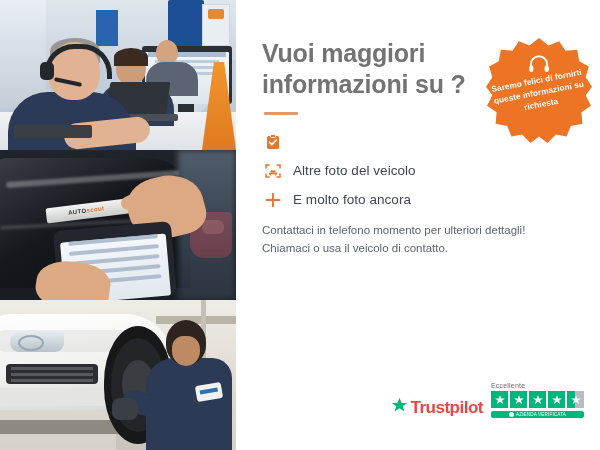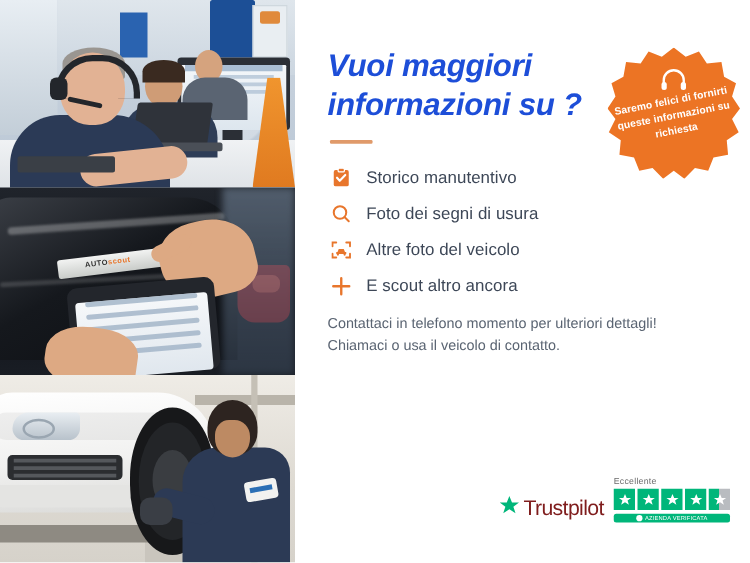--- a/index.html
+++ b/index.html
@@ -86,37 +86,37 @@
   .p3 .mechbody{position:absolute;left:146px;top:58px;width:86px;height:92px;background:#2c3a55;border-radius:28px 20px 0 0;}
   .p3 .badge{position:absolute;left:196px;top:84px;width:26px;height:16px;background:#f2f2f0;border-radius:3px;transform:rotate(-10deg);}
   .p3 .badge i{display:block;margin:5px 4px;height:4px;background:#2b6fb5;}
   .p3 .arm{position:absolute;left:122px;top:94px;width:50px;height:22px;background:#2c3a55;border-radius:12px;transform:rotate(14deg);}
   .p3 .glove{position:absolute;left:112px;top:98px;width:26px;height:22px;background:#3a3e45;border-radius:8px;}
   .p3 .cab{position:absolute;left:116px;bottom:0;width:108px;height:36px;background:#c9c5bd;border-top:2px solid #b3aea5;}
 
   
   .panel{position:relative;flex:1;padding:38px 24px 0 26px;box-sizing:border-box;background:#fff;}
   h1.headline{
-    margin:0;font-size:25px;line-height:1.22;font-weight:bold;color:#1d4ed8;letter-spacing:-.2px;max-width:225px;font-style:italic;
+    margin:0;font-size:25px;line-height:1.22;font-weight:bold;color:#737373;letter-spacing:-.2px;max-width:225px;
   }
   .rule{width:34px;height:3px;background:#e09a6a;margin:13px 0 12px 2px;border-radius:1px;}
 
   ul.features{list-style:none;margin:0;padding:0;}
   ul.features li{display:flex;align-items:center;height:29px;}
   .ic{width:22px;height:20px;flex:none;margin-right:9px;display:flex;align-items:center;justify-content:center;color:#e8762c;}
   .ic svg{display:block;}
   .ftxt{font-size:13.5px;color:#3d4757;letter-spacing:.05px;}
 
   .phone{margin-top:16px;font-size:15px;font-weight:bold;color:#1f3a63;letter-spacing:-.15px;}
   .sub{margin-top:8px;font-size:11.5px;line-height:1.55;color:#5a6472;}
 
   
   .tp{position:absolute;right:16px;bottom:32px;display:flex;align-items:flex-end;gap:8px;}
   .tplogo{display:flex;align-items:center;gap:3px;}
-  .tplogo .tpname{font-size:17px;font-weight:normal;color:#7f1d1d;letter-spacing:-.5px;}
+  .tplogo .tpname{font-size:17px;font-weight:bold;color:#ef4444;letter-spacing:-.5px;}
   .tprating{display:flex;flex-direction:column;align-items:center;}
   .tpexc{font-size:7px;color:#6b6b6b;letter-spacing:.2px;margin-bottom:2px;align-self:flex-start;}
   .stars{display:flex;gap:2px;}
   .star{width:17px;height:17px;background:#00b67a;display:flex;align-items:center;justify-content:center;}
   .star.half{background:linear-gradient(90deg,#00b67a 50%,#b9bcc0 50%);}
   .star svg{display:block;}
   .verif{margin-top:3px;width:100%;background:#00b67a;border-radius:2px;display:flex;align-items:center;justify-content:center;gap:2px;padding:1px 3px;box-sizing:border-box;}
   .verif .vtxt{font-size:4.6px;color:#fff;letter-spacing:.15px;white-space:nowrap;}
   .verif .vchk{width:5px;height:5px;border-radius:50%;background:#fff;flex:none;}
 
@@ -240,33 +240,23 @@
     <ul class="features">
 
       <li>
         <span class="ic">
           <svg width="14" height="16" viewBox="0 0 14 16">
             <rect x="1" y="2" width="12" height="13" rx="1.5" fill="#e8762c"></rect>
             <rect x="4.5" y="0.5" width="5" height="3" rx="1" fill="#e8762c" stroke="#fff" stroke-width="1"></rect>
             <path d="M3.6 8.2l2.2 2.4 4.4-4.6" stroke="#fff" stroke-width="1.7" fill="none" stroke-linecap="round" stroke-linejoin="round"></path>
           </svg>
         </span>
-        <span class="ftxt">Storico manutentivo</span>
       </li>
 
 
-      <li>
-        <span class="ic">
-          <svg width="16" height="16" viewBox="0 0 16 16">
-            <circle cx="7" cy="7" r="5" fill="none" stroke="#e8762c" stroke-width="1.6"></circle>
-            <path d="M10.8 10.8 L14 14" stroke="#e8762c" stroke-width="1.6" stroke-linecap="round"></path>
-          </svg>
-        </span>
-        <span class="ftxt">Foto dei segni di usura</span>
-      </li>
 
       <li>
         <span class="ic">
           <svg width="16" height="16" viewBox="0 0 16 16">
             <g stroke="#e8762c" stroke-width="1.5" fill="none" stroke-linecap="round">
               <path d="M1 5 V2 H4"></path>
                 <path d="M12 2 H15 V5"></path>
               <path d="M15 11 V14 H12"></path>
                 <path d="M4 14 H1 V11"></path>
             </g>
@@ -278,21 +268,21 @@
         </span>
         <span class="ftxt">Altre foto del veicolo</span>
       </li>
 
       <li>
         <span class="ic">
           <svg width="16" height="16" viewBox="0 0 16 16">
             <path d="M8 1.6 V14.4 M1.6 8 H14.4" stroke="#e8762c" stroke-width="1.9" stroke-linecap="round"></path>
           </svg>
         </span>
-        <span class="ftxt">E scout altro ancora</span>
+        <span class="ftxt">E molto foto ancora</span>
       </li>
 
     </ul>
 
     <div class="sub">
       <div>Contattaci in telefono momento per ulteriori dettagli!</div>
       <div>Chiamaci o usa il veicolo di contatto.</div>
     </div>
 
     <div class="burst">

